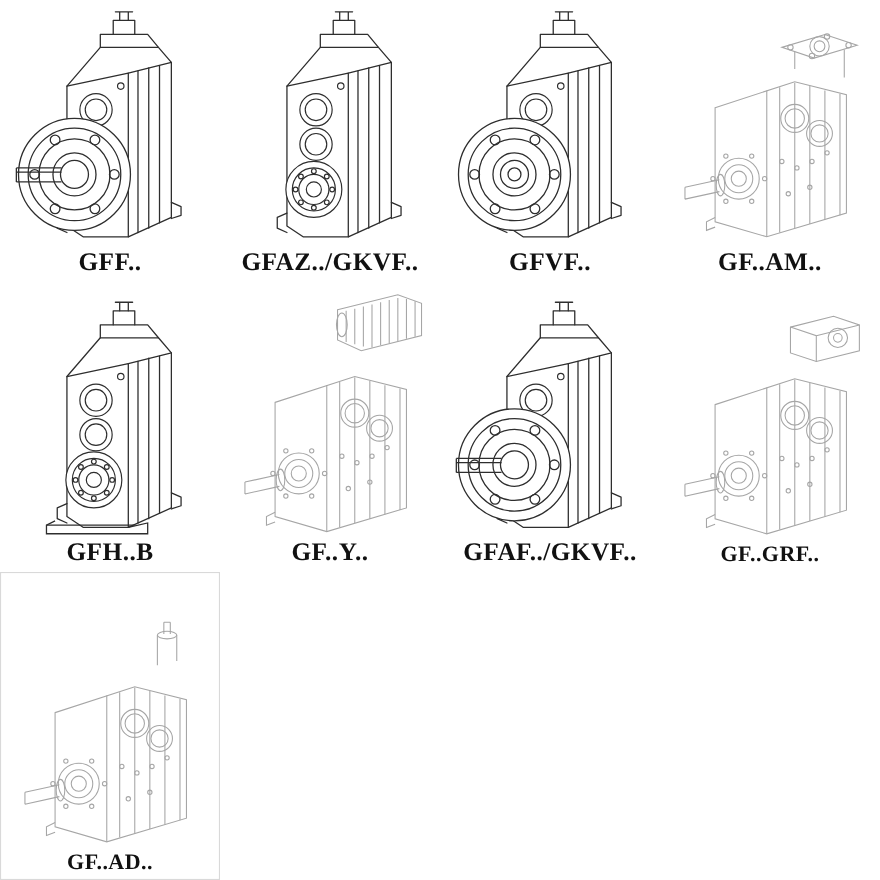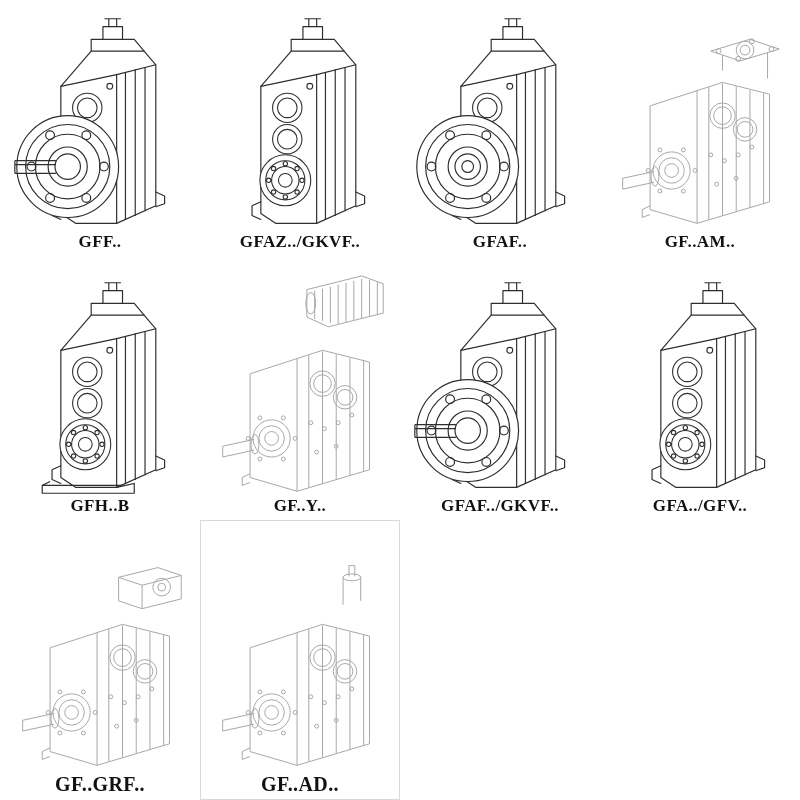--- a/index.html
+++ b/index.html
@@ -1,20 +1,20 @@
 <!DOCTYPE html>
 <html><head>
 <meta charset="utf-8">
 <style>
   html,body{margin:0;padding:0;background:#ffffff;}
   .page{width:800px;height:800px;background:#ffffff;font-family:"Liberation Serif",serif;overflow:hidden;}
   .grid{width:800px;height:800px;display:grid;grid-template-columns:repeat(4,200px);grid-template-rows:256px 264px 280px;}
   .cell{display:flex;flex-direction:column;align-items:center;justify-content:flex-end;overflow:hidden;padding-bottom:3px;box-sizing:border-box;}
   .cell svg.draw{width:186px;height:auto;display:block;}
-  .label{font-weight:bold;font-size:17px;color:#111111;letter-spacing:.4px;line-height:1.3;text-align:center;white-space:nowrap;}
+  .label{font-weight:bold;font-size:23px;color:#111111;letter-spacing:.4px;line-height:1.3;text-align:center;white-space:nowrap;}
   .label-lg{font-size:20px;}
   .label-xl{font-size:20px;text-align:center;}
   .boxed{outline:1px solid #d9d9d9;outline-offset:-1px;}
   svg.dk{color:#2e2e2e;}
   svg.lt{color:#a6a6a6;}
 </style>
 </head>
 <body>
 
 <svg width="0" height="0" style="position:absolute" aria-hidden="true">
@@ -173,21 +173,21 @@
     </div>
 
 
     <div class="cell">
       <svg class="draw dk" viewBox="0 0 190 228">
         <use href="#body-dark"></use>
           <use href="#bores"></use>
           <use href="#flange"></use>
           <use href="#hub-hollow"></use>
       </svg>
-      <div class="label">GFAF..</div>
+      <div class="label">GFVF..</div>
     </div>
 
 
     <div class="cell">
       <svg class="draw lt" viewBox="0 0 190 228">
         <use href="#body-light" transform="translate(0,14)"></use>
           <use href="#att-flange"></use>
       </svg>
       <div class="label">GF..AM..</div>
     </div>
@@ -213,28 +213,20 @@
     <div class="cell">
       <svg class="draw dk" viewBox="0 0 190 228">
         <use href="#body-dark"></use>
           <use href="#bores"></use>
           <use href="#flange"></use>
           <use href="#hub-shaft"></use>
       </svg>
       <div class="label">GFAF../GKVF..</div>
     </div>
 
-    <div class="cell">
-      <svg class="draw dk" viewBox="0 0 190 228">
-        <use href="#body-dark"></use>
-          <use href="#bores"></use>
-          <use href="#ring-output"></use>
-      </svg>
-      <div class="label">GFA../GFV..</div>
-    </div>
 
     <div class="cell">
       <svg class="draw lt" viewBox="0 0 190 228">
         <use href="#body-light" transform="translate(0,16)"></use>
           <use href="#att-adapter"></use>
       </svg>
       <div class="label label-lg">GF..GRF..</div>
     </div>
 
     <div class="cell boxed">

